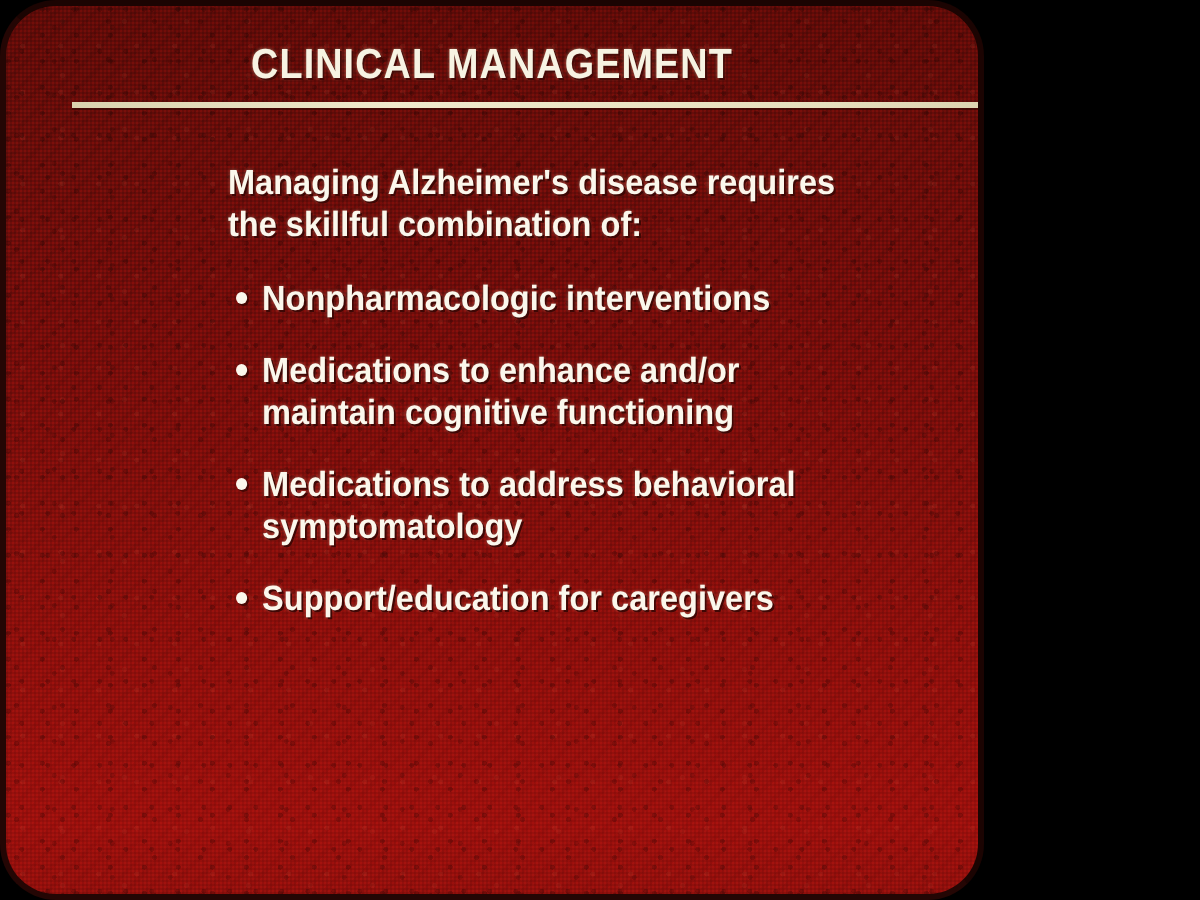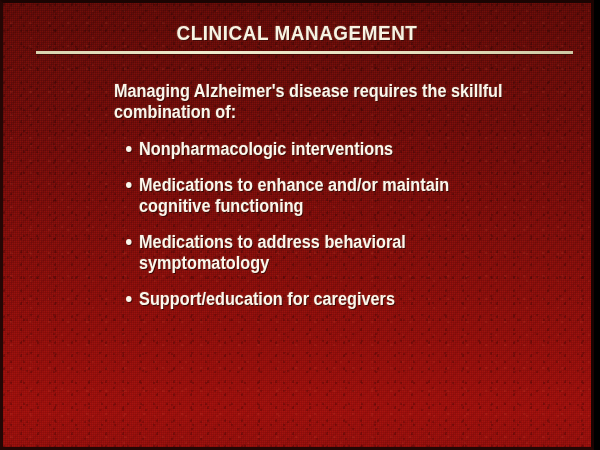--- a/index.html
+++ b/index.html
@@ -6,37 +6,38 @@
     margin: 0;
     padding: 0;
     background: #000;
   }
   body {
     font-family: "Liberation Sans", sans-serif;
   }
 
   #slide {
     position: relative;
-    width: 594px;
+    width: 492px;
     height: 450px;
     overflow: hidden;
     box-sizing: border-box;
     border-top: 3px solid #1b0402;
     border-left: 3px solid #240604;
     border-right: 3px solid #1b0402;
     border-bottom: 3px solid #240604;
     background:
       linear-gradient(to bottom,
         #6d0d09 0%,
         #770f0b 14%,
         #820f0c 34%,
         #8e110d 55%,
         #9c120e 76%,
         #a6130f 92%,
         #9d120e 100%);
+    border-radius: 28px;
   }
 
   
   #noise {
     position: absolute;
     inset: 0;
     pointer-events: none;
     opacity: .5;
     background-image:
       repeating-linear-gradient(0deg,
@@ -117,21 +118,21 @@
     transform-origin: left top;
     text-shadow:
       1px 1px 0 rgba(55,6,3,.9),
       0 0 2px rgba(255,245,215,.35);
     margin: 0 0 16px 0;
     max-width: 432px;
   }
 
   .bullets {
     list-style: none;
-    margin: 12px;
+    margin: 4px;
     padding: 0;
   }
 
   .bullet-item {
     position: relative;
     color: #fbf7ec;
     font-family: "Liberation Sans Narrow", "Liberation Sans", sans-serif;
     font-size: 17.5px;
     font-weight: bold;
     line-height: 21px;

